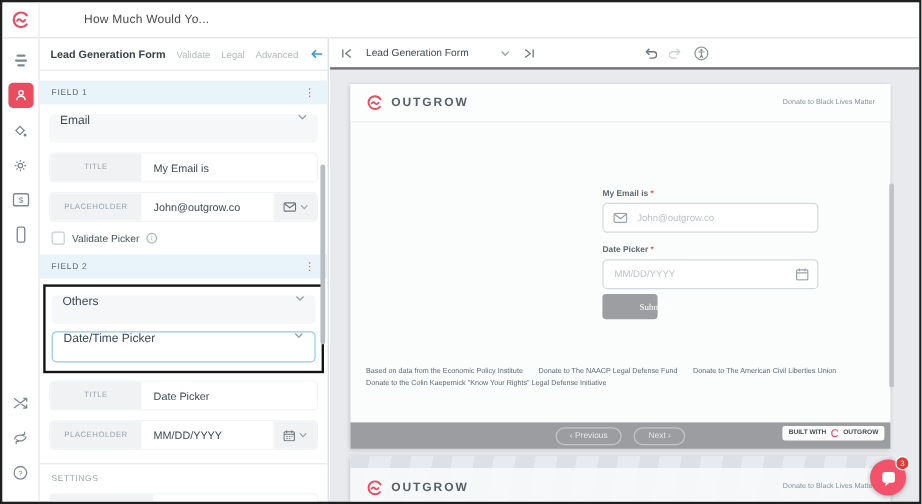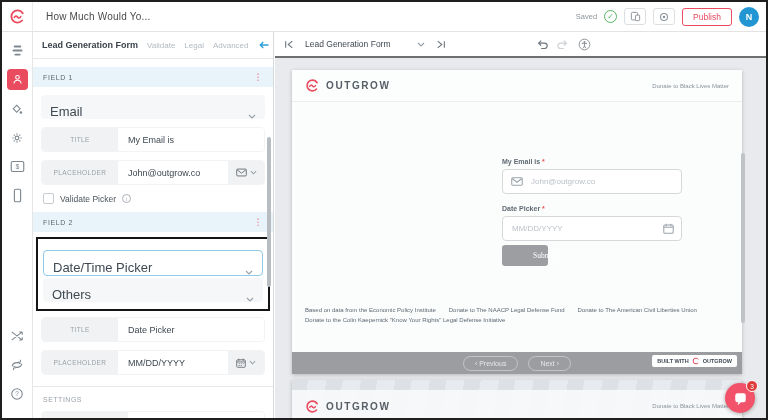--- a/index.html
+++ b/index.html
@@ -1,21 +1,21 @@
 <!DOCTYPE html>
 <html><head>
 <meta charset="utf-8">
 <style>
   * { margin:0; padding:0; box-sizing:border-box; }
   html,body { width:768px; height:420px; }
   body { font-family:"Liberation Sans", sans-serif; background:#fff; overflow:hidden; }
   .app { position:relative; width:768px; height:420px; border:2px solid #1f1f1f; background:#fff; overflow:hidden; }
 
   
-  .topbar { position:absolute; top:0; left:0; right:0; height:30px; background:#fff; border-bottom:1px solid #e3e3e3; display:flex; align-items:center; z-index:30; }
+  .topbar { position:absolute; top:0; left:0; right:0; height:30px; background:#fff; border-bottom:1px solid #e3e3e3; display:flex; align-items:center; z-index:30;gap:24px; }
   .logo-box { width:31px; height:100%; border-right:1px solid #ececec; display:flex; align-items:center; justify-content:center; }
   .doc-title { font-size:10px; color:#4a4a4a; margin-left:13px; letter-spacing:.2px; }
   .topnav { position:absolute; left:299px; top:0; height:30px; display:flex; align-items:center; gap:21px; }
   .topnav span { font-size:8px; letter-spacing:.8px; color:#b9bfc5; cursor:pointer; }
   .topnav span.active { color:#39424b; font-weight:bold; }
   .top-right { margin-left:auto; display:flex; align-items:center; gap:7px; padding-right:7px; }
   .saved-label { font-size:7.5px; color:#8d949a; }
   .check-circle { width:13px; height:13px; border:1.5px solid #57b664; border-radius:50%; color:#57b664; font-size:8px; display:flex; align-items:center; justify-content:center; }
   .icon-btn { width:22px; height:17px; border:1px solid #dcdfe2; border-radius:3px; background:#fff; display:flex; align-items:center; justify-content:center; cursor:pointer; }
   .publish-btn { border:1px solid #e94b5f; color:#e94b5f; background:#fff; font-size:8.5px; padding:3px 10px; border-radius:3px; cursor:pointer; font-family:inherit; }
@@ -29,21 +29,21 @@
 
   
   .panel { position:absolute; top:30px; left:31px; bottom:0; width:241px; background:#fff; border-right:1px solid #d8dbde; z-index:10; overflow:hidden; }
   .panel-header { height:27px; border-bottom:1px solid #e8e8e8; display:flex; align-items:center; padding:0 9px; gap:9px; }
   .panel-title { font-size:9px; font-weight:bold; color:#39424b; white-space:nowrap; }
   .panel-tab { font-size:8px; color:#b3bac1; cursor:pointer; }
   .back-arrow { margin-left:auto; cursor:pointer; display:flex; }
   .field-header { height:20px; background:#e9f4fa; display:flex; align-items:center; justify-content:space-between; padding:0 10px; margin-top:8px; }
   .field-header-label { font-size:7px; letter-spacing:.6px; color:#5b6771; }
   .kebab { color:#e94b5f; font-size:9px; line-height:9px; letter-spacing:0; cursor:pointer; width:10px; text-align:center; }
-  .sel { margin:8px 8px 0; background:#f6f7f8; border-radius:4px; height:24px; display:flex; align-items:flex-end; justify-content:space-between; padding:0 9px; font-size:13px; color:#3f4952; cursor:pointer; }
+  .sel { margin:8px 8px 0; background:#f6f7f8; border-radius:4px; height:24px; display:flex; align-items:flex-start; justify-content:space-between; padding:0 9px; font-size:10px; color:#3f4952; cursor:pointer; }
   .kv { margin:8px 8px 0; display:flex; height:25px; border-radius:4px; overflow:hidden; border:1px solid #f2f3f4; }
   .kv-label { width:76px; background:#f1f2f3; display:flex; align-items:center; justify-content:center; font-size:6.5px; letter-spacing:.4px; color:#9aa2a9; flex:none; }
   .kv-value { flex:1; border:none; outline:none; background:#fff; padding-left:10px; font-size:9px; color:#3f4952; font-family:inherit; min-width:0; }
   .kv-suffix { width:36px; background:#f1f2f3; display:flex; align-items:center; justify-content:center; gap:3px; flex:none; cursor:pointer; }
   .validate-row { display:flex; align-items:center; gap:6px; margin:8px 10px 0; }
   .checkbox { width:11px; height:11px; border:1px solid #c7ccd1; border-radius:2px; background:#fff; cursor:pointer; }
   .validate-label { font-size:8.5px; color:#4a545d; }
   .info-icon { width:9px; height:9px; border:1px solid #aab1b7; border-radius:50%; color:#aab1b7; font-size:6px; display:flex; align-items:center; justify-content:center; }
   .highlight-box { margin:5px 3px 0; border:2px solid #151515; padding:5px 4px 7px; }
   .highlight-box .sel { margin:6px 1px 0; }
@@ -102,38 +102,20 @@
 <div class="app">
 
   <div class="topbar">
     <div class="logo-box">
       <svg width="17" height="17" viewBox="0 0 24 24">
         <circle cx="12" cy="12" r="8.6" fill="none" stroke="#e94b5f" stroke-width="2.6" stroke-dasharray="42 12" stroke-dashoffset="-6" stroke-linecap="round"></circle>
         <path d="M7.5 13.2 q2.2 -3.4 4.5 -0.4 t4.6 -0.6" fill="none" stroke="#e94b5f" stroke-width="2.4" stroke-linecap="round"></path>
       </svg>
     </div>
     <div class="doc-title">How Much Would Yo...</div>
-    <div class="top-right">
-      <span class="saved-label">Saved</span>
-      <span class="check-circle">✓</span>
-      <div class="icon-btn">
-        <svg width="11" height="11" viewBox="0 0 16 16">
-          <rect x="2" y="2" width="9" height="11" rx="1.5" fill="none" stroke="#8d949a" stroke-width="1.4"></rect>
-          <rect x="8" y="6" width="6" height="8" rx="1.2" fill="#fff" stroke="#8d949a" stroke-width="1.4"></rect>
-        </svg>
-      </div>
-      <div class="icon-btn">
-        <svg width="12" height="10" viewBox="0 0 16 12">
-          <circle cx="8" cy="6" r="4.6" fill="none" stroke="#8d949a" stroke-width="1.4"></circle>
-          <circle cx="8" cy="6" r="1.7" fill="#8d949a"></circle>
-        </svg>
-      </div>
-      <button class="publish-btn">Publish</button>
-      <div class="avatar">N</div>
-    </div>
   </div>
 
   <div class="rail">
     <div class="rail-icon">
       <svg width="15" height="15" viewBox="0 0 24 24" fill="#7d8790">
         <rect x="6" y="4" width="12" height="3" rx="1.5"></rect>
           <rect x="4" y="10.5" width="16" height="3" rx="1.5"></rect>
           <rect x="7" y="17" width="10" height="3" rx="1.5"></rect>
       </svg>
     </div>
@@ -230,28 +212,28 @@
       <div class="checkbox"></div>
       <span class="validate-label">Validate Picker</span>
       <span class="info-icon">i</span>
     </div>
 
     <div class="field-header">
       <span class="field-header-label">FIELD 2</span>
       <span class="kebab">⋮</span>
     </div>
     <div class="highlight-box">
+      <div class="sel" style="margin-top:2px;">
+        <span>Others</span>
+        <svg width="8" height="5" viewBox="0 0 8 5">
+            <path d="M1 1l3 3 3-3" stroke="#9aa2a9" fill="none" stroke-width="1.2"></path>
+          </svg>
+      </div>
       <div class="sel focused">
         <span>Date/Time Picker</span>
-        <svg width="8" height="5" viewBox="0 0 8 5">
-            <path d="M1 1l3 3 3-3" stroke="#9aa2a9" fill="none" stroke-width="1.2"></path>
-          </svg>
-      </div>
-      <div class="sel" style="margin-top:2px;">
-        <span>Others</span>
         <svg width="8" height="5" viewBox="0 0 8 5">
             <path d="M1 1l3 3 3-3" stroke="#9aa2a9" fill="none" stroke-width="1.2"></path>
           </svg>
       </div>
     </div>
     <div class="kv" style="margin-top:6px;">
       <div class="kv-label">TITLE</div>
       <input class="kv-value" value="Date Picker" style="">
     </div>
     <div class="kv">

